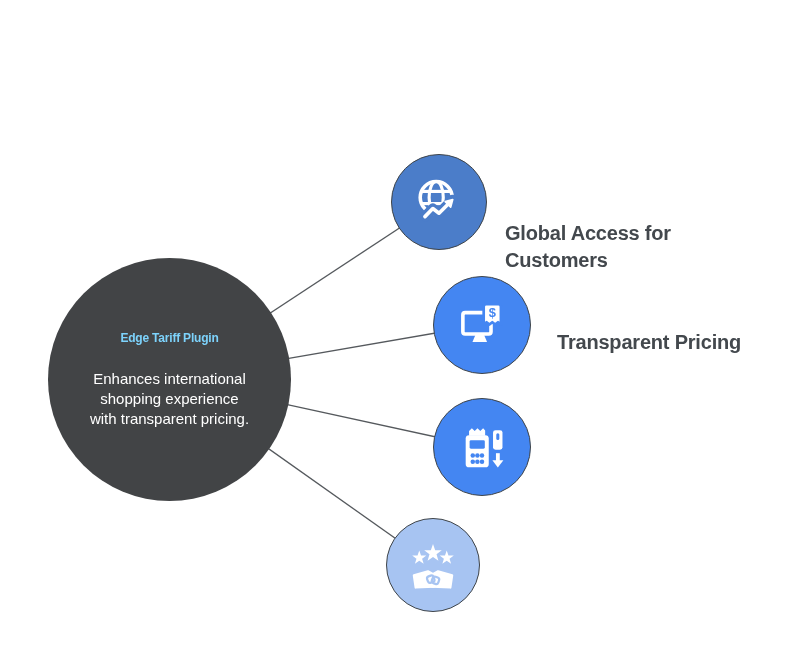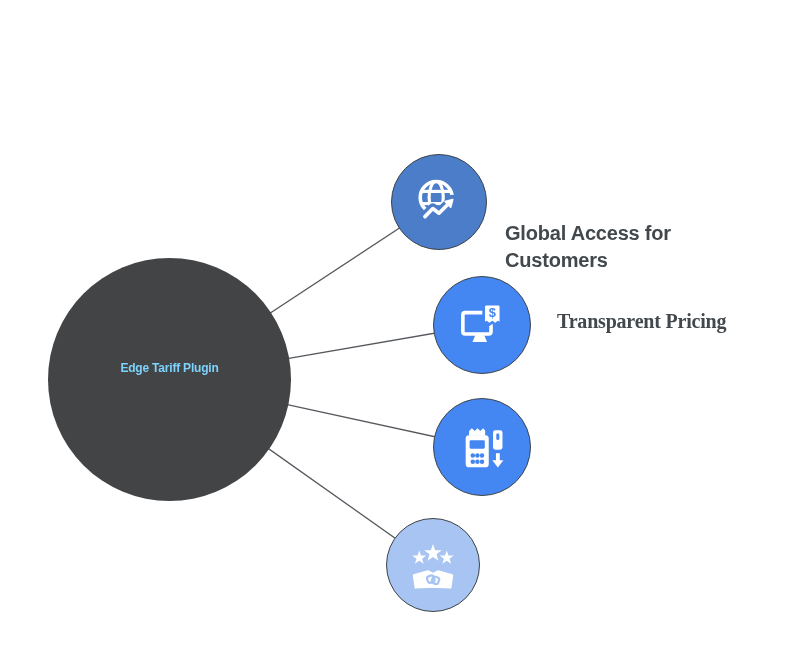--- a/index.html
+++ b/index.html
@@ -30,39 +30,42 @@
   .node svg { display:block; }
   .node-1 { left:391px; top:154px; width:96px; height:96px; }
   .node-2 { left:433px; top:276px; width:98px; height:98px; }
   .node-3 { left:433px; top:398px; width:98px; height:98px; }
   .node-4 { left:386px; top:518px; width:94px; height:94px; }
   .benefit-label {
     position:absolute; font-size:20px; font-weight:bold; color:#43484d;
     line-height:27px; letter-spacing:-0.2px; white-space:pre-line;
   }
   .label-1 { left:505px; top:177px; width:196px;margin-top:43px; }
-  .label-2 { left:557px; top:308px; width:230px;font-family:Liberation Serif, serif; }
+  .label-2 { left:557px; top:329px; width:230px; }
   .label-3 { left:555px; top:433px; width:230px; }
   .label-4 { left:507px; top:551px; width:230px; }
 </style>
 </head>
 <body>
 
 <div class="canvas">
 
 
   <svg class="connectors" width="792" height="648" viewBox="0 0 792 648" style="color: rgb(85, 89, 93);">
     <line x1="170" y1="379" x2="439" y2="202"></line>
     <line x1="170" y1="379" x2="482" y2="325"></line>
     <line x1="170" y1="379" x2="482" y2="447"></line>
     <line x1="170" y1="379" x2="433" y2="565"></line>
   </svg>
 
   <div class="center-node" style="background: rgb(66, 68, 70); color: rgb(66, 68, 70);">
     <div class="center-title">Edge Tariff Plugin</div>
+    <div class="center-desc">Enhances international
+shopping experience
+with transparent pricing.</div>
   </div>
 
   <div class="node node-1" style="background: rgb(75, 125, 201); color: rgb(75, 125, 201);">
     <svg width="54" height="54" viewBox="0 0 48 48">
       <circle cx="21.5" cy="20" r="14.2" fill="none" stroke="#ffffff" stroke-width="3.2"></circle>
       <line x1="8.8" y1="14.6" x2="34.2" y2="14.6" stroke="#ffffff" stroke-width="2.8"></line>
       <line x1="8.8" y1="25.4" x2="34.2" y2="25.4" stroke="#ffffff" stroke-width="2.8"></line>
       <ellipse cx="21.5" cy="20" rx="6.3" ry="14.2" fill="none" stroke="#ffffff" stroke-width="2.8"></ellipse>
       <path d="M11.5,37 L18.5,29.8 L24,34 L36,22" fill="none" stroke="currentColor" stroke-width="9" stroke-linecap="round" stroke-linejoin="round"></path>
       <path d="M11.5,37 L18.5,29.8 L24,34 L32,26" fill="none" stroke="#ffffff" stroke-width="3.2" stroke-linecap="round" stroke-linejoin="round"></path>

